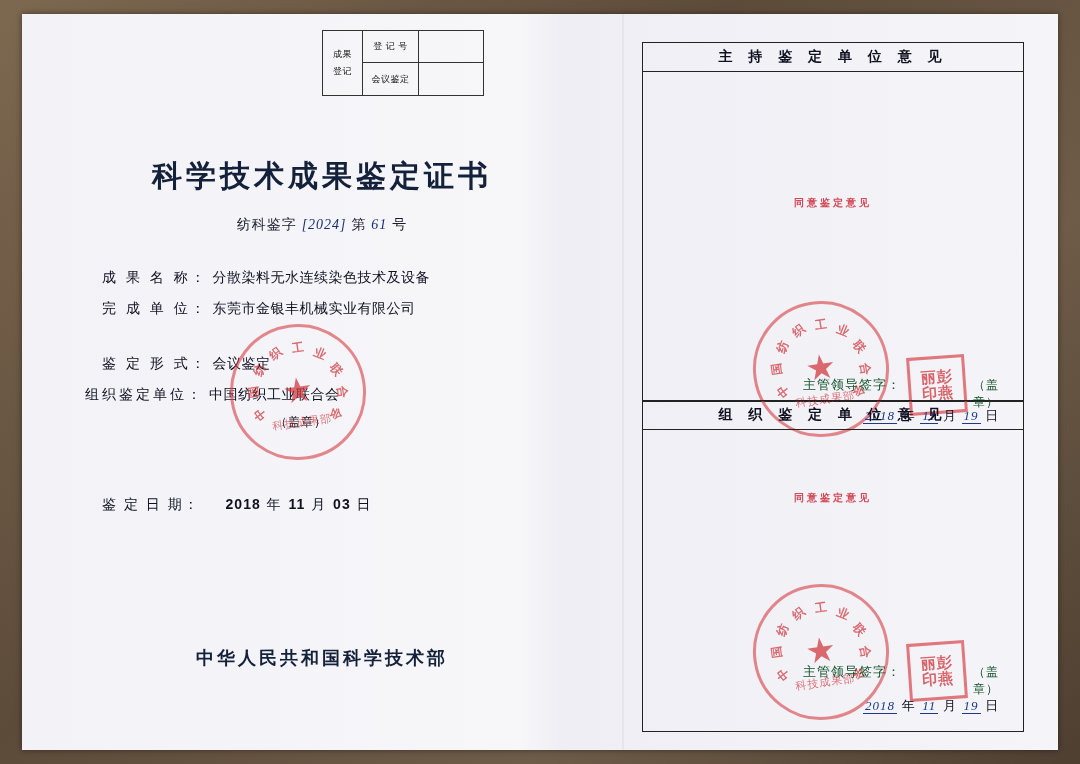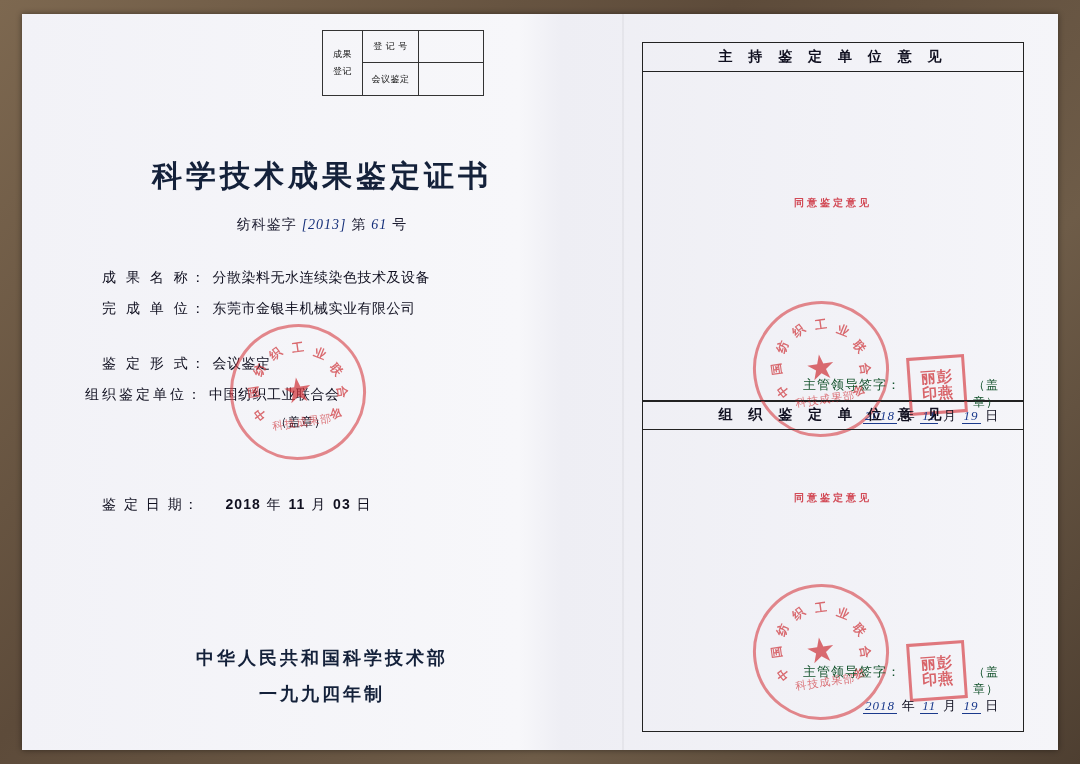--- a/index.html
+++ b/index.html
@@ -163,21 +163,21 @@
         <div>登 记 号</div>
         <div class="lastcol"></div>
         <div class="bottomrow">会议鉴定</div>
         <div class="lastcol bottomrow"></div>
       </div>
 
       <div class="cert-title">科学技术成果鉴定证书</div>
 
       <div class="cert-no">
         <span>纺科鉴字</span>
-        <span class="hand">[2013]</span>
+        <span class="hand">[2024]</span>
         <span>第</span>
         <span class="hand">61</span>
         <span>号</span>
       </div>
 
       <div class="field" style="left:80px;top:255px;">
         <span class="flabel">成 果 名 称：</span>
         <span class="fval">分散染料无水连续染色技术及设备</span>
       </div>
       <div class="field" style="left:80px;top:286px;">
@@ -216,21 +216,20 @@
         <span class="num" style="margin-left:20px">2018</span>
         <span>年</span>
         <span class="num">11</span>
         <span>月</span>
         <span class="num">03</span>
         <span>日</span>
       </div>
 
 
       <div class="footer1">中华人民共和国科学技术部</div>
-      <div class="footer2">一九九四年制</div>
 
       <div class="panel" style="left:620px;top:28px;width:380px;height:358px;">
         <div class="panel-head">主 持 鉴 定 单 位 意 见</div>
         <div class="panel-body">
           <div class="opinion" style="top:125px;">同意鉴定意见</div>
 
           <div class="stamp-round" style="left:110px;top:230px;">
               <div class="ring-text">
                 <span style="transform: rotate(-120deg) translate(0px, -52px) rotate(0deg);">中</span>
                 <span style="transform: rotate(-90deg) translate(0px, -52px) rotate(0deg);">国</span>

